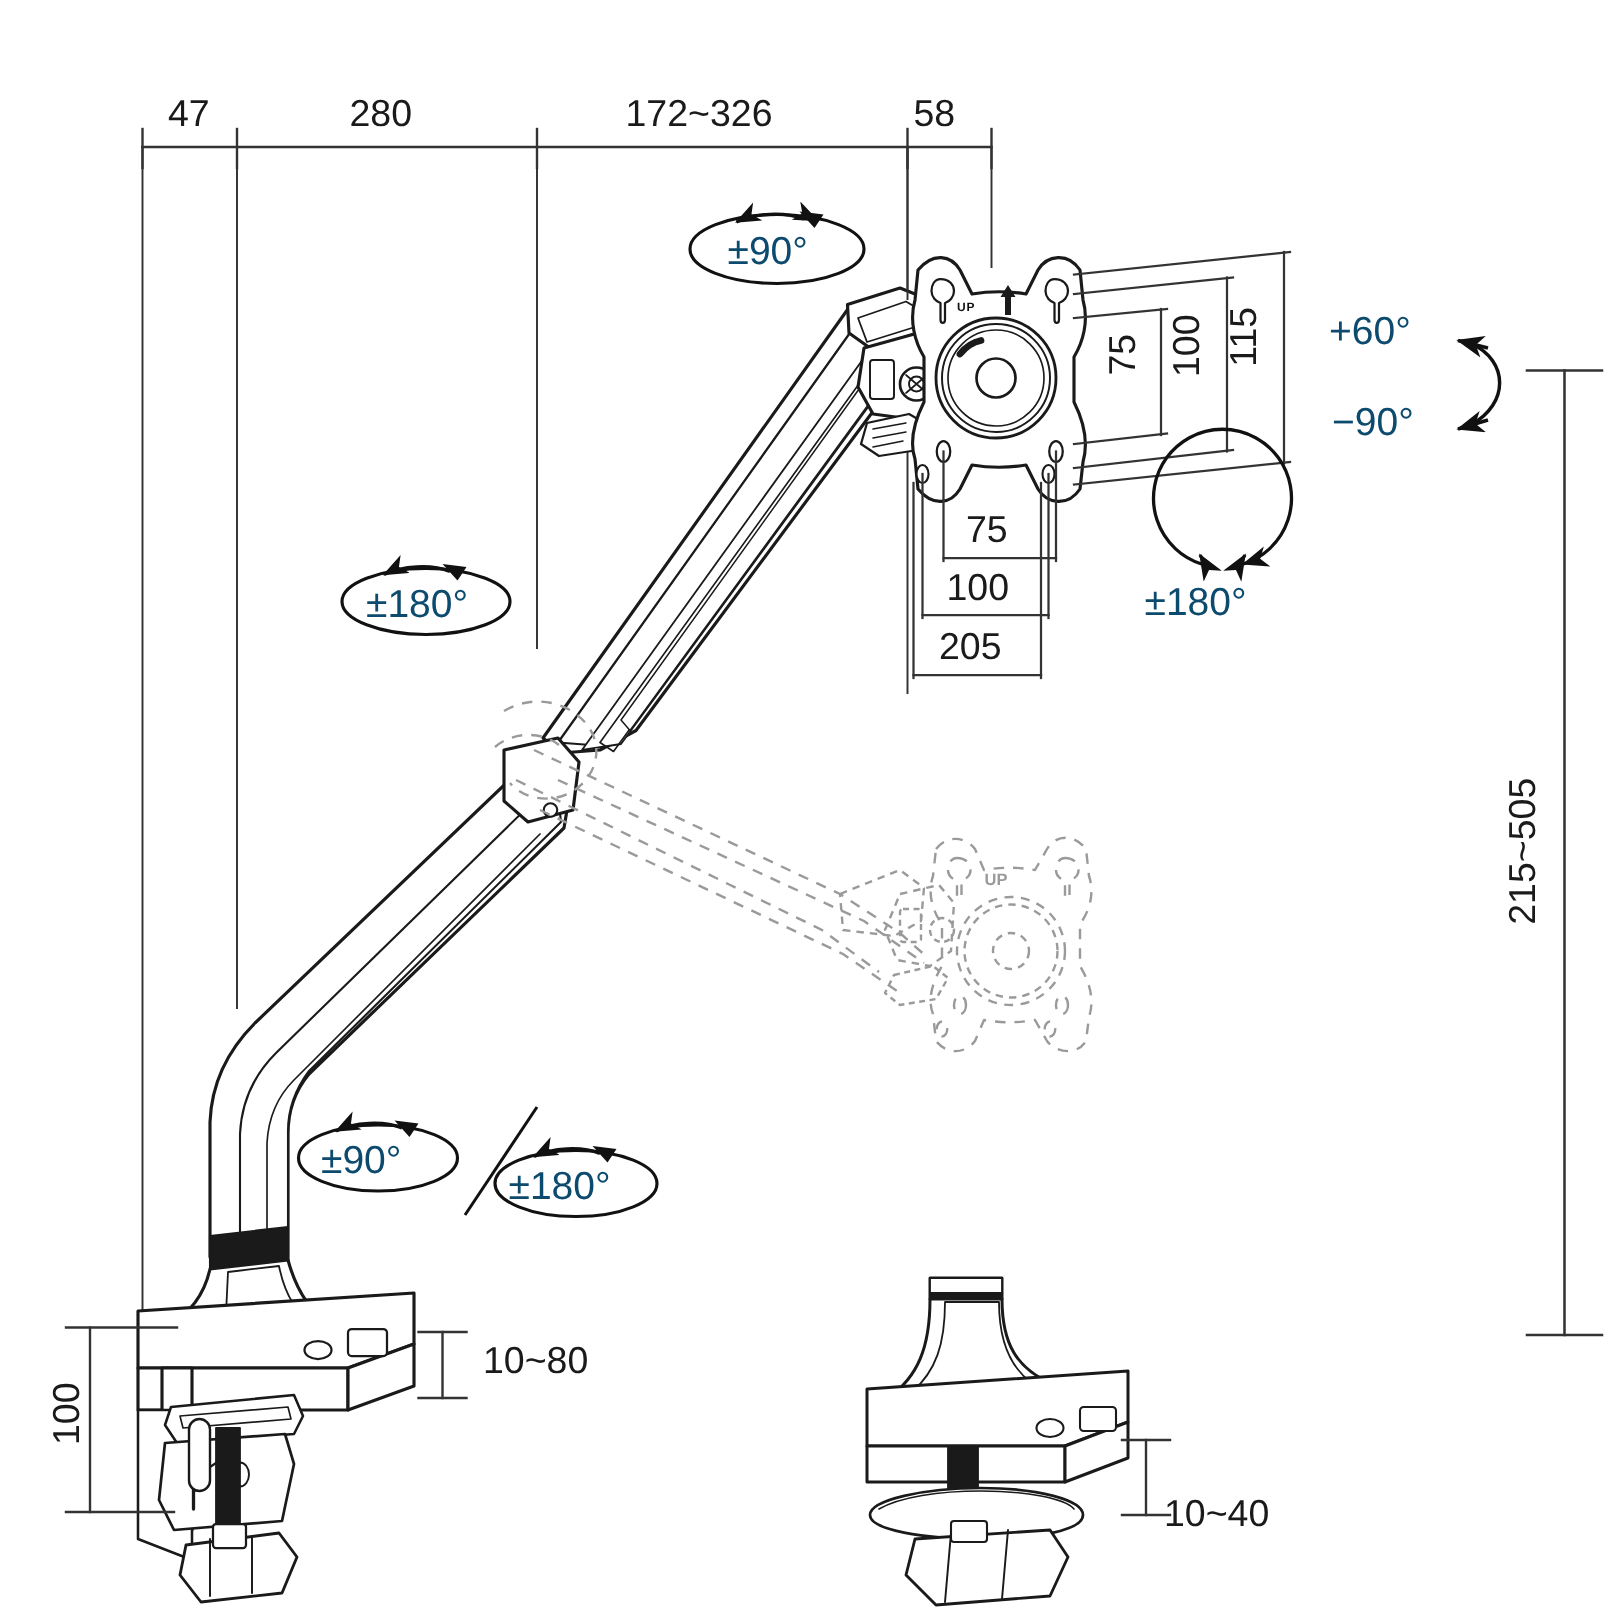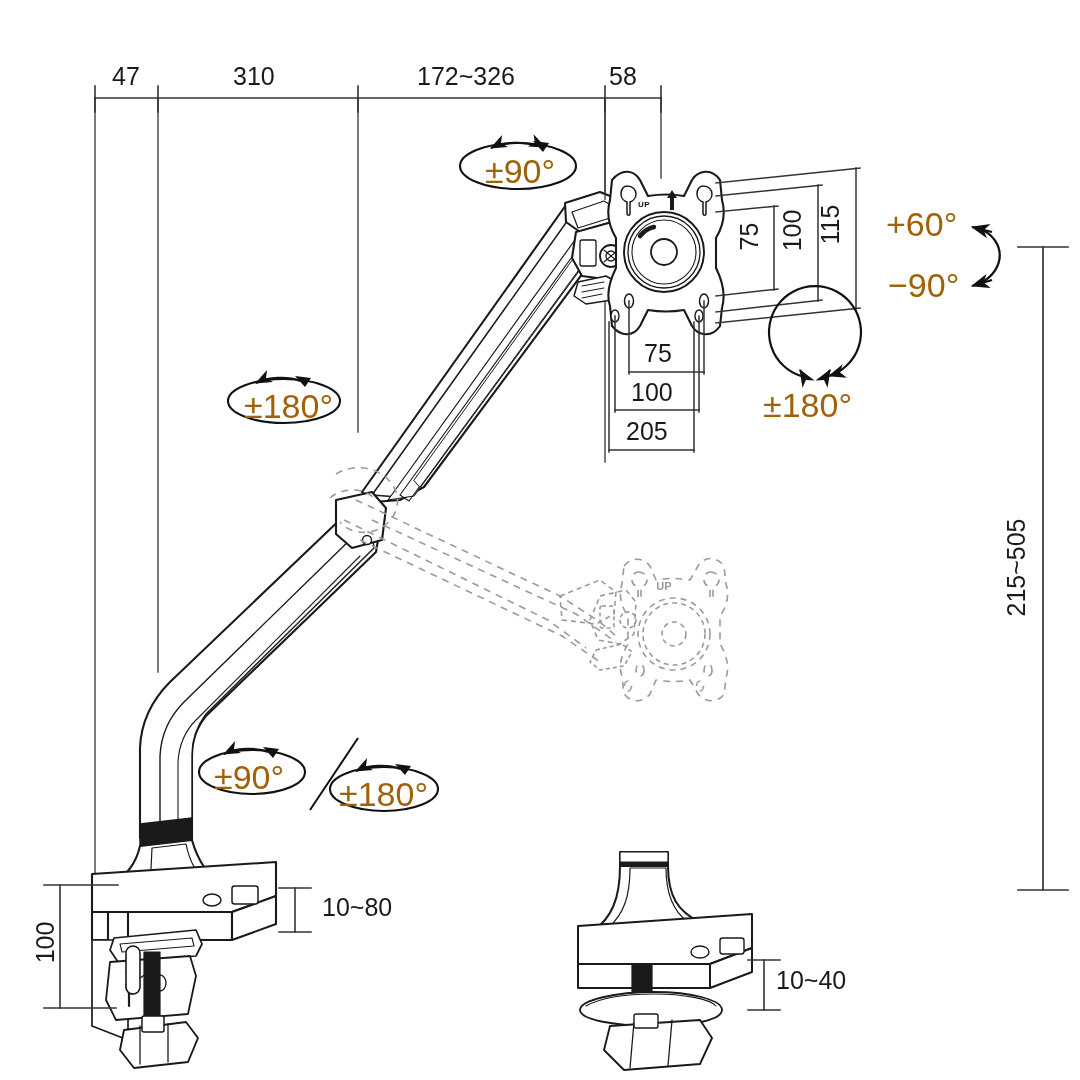--- a/index.html
+++ b/index.html
@@ -42,22 +42,22 @@
     color: #1a1a1a;
     white-space: nowrap;
     line-height: 1;
   }
   .dim-label.vert {
     transform-origin: 50% 50%;
     transform: rotate(-90deg);
   }
   .rot-label {
     position: absolute;
-    font-size: 34px;
-    color: #a16207;
+    font-size: 26px;
+    color: #0c4a6e;
     white-space: nowrap;
     line-height: 1;
   }
   .tiny-up {
     position: absolute;
     font-size: 8px;
     font-weight: bold;
     color: #111;
     letter-spacing: 0.5px;
   }
@@ -351,37 +351,37 @@
     </g>
 
     <g stroke="#333" stroke-width="1.3" fill="none">
       <line x1="605" y1="98" x2="605" y2="200"></line>
     </g>
 
   </svg>
 
 
   <div class="dim-label" style="left:112px; top:64px;">47</div>
-  <div class="dim-label" style="left:233px; top:64px;">310</div>
+  <div class="dim-label" style="left:233px; top:64px;">280</div>
   <div class="dim-label" style="left:417px; top:64px;">172~326</div>
   <div class="dim-label" style="left:609px; top:64px;">58</div>
 
   <div class="dim-label vert" style="left:724px; top:224px; width:50px; text-align:center;">75</div>
   <div class="dim-label vert" style="left:762px; top:218px; width:60px; text-align:center;">100</div>
   <div class="dim-label vert" style="left:800px; top:212px; width:60px; text-align:center;">115</div>
 
   <div class="dim-label" style="left:644px; top:341px;">75</div>
   <div class="dim-label" style="left:631px; top:380px;">100</div>
   <div class="dim-label" style="left:626px; top:419px;">205</div>
 
   <div class="dim-label vert" style="left:951px; top:555px; width:130px; text-align:center;">215~505</div>
 
   <div class="dim-label vert" style="left:13px; top:930px; width:64px; text-align:center;">100</div>
   <div class="dim-label" style="left:306px; top:895px;margin-left:16px;">10~80</div>
-  <div class="dim-label" style="left:776px; top:968px;text-align:right;">10~40</div>
+  <div class="dim-label" style="left:776px; top:997px;text-align:right;">10~40</div>
 
   <div class="rot-label" style="left:485px; top:154px;">±90°</div>
   <div class="rot-label" style="left:244px; top:389px;">±180°</div>
   <div class="rot-label" style="left:763px; top:388px;">±180°</div>
   <div class="rot-label" style="left:886px; top:207px;">+60°</div>
   <div class="rot-label" style="left:888px; top:268px;">−90°</div>
   <div class="rot-label" style="left:214px; top:760px;">±90°</div>
   <div class="rot-label" style="left:339px; top:777px;">±180°</div>
 
   <div class="tiny-up" style="left:638px; top:200px;">UP</div>

